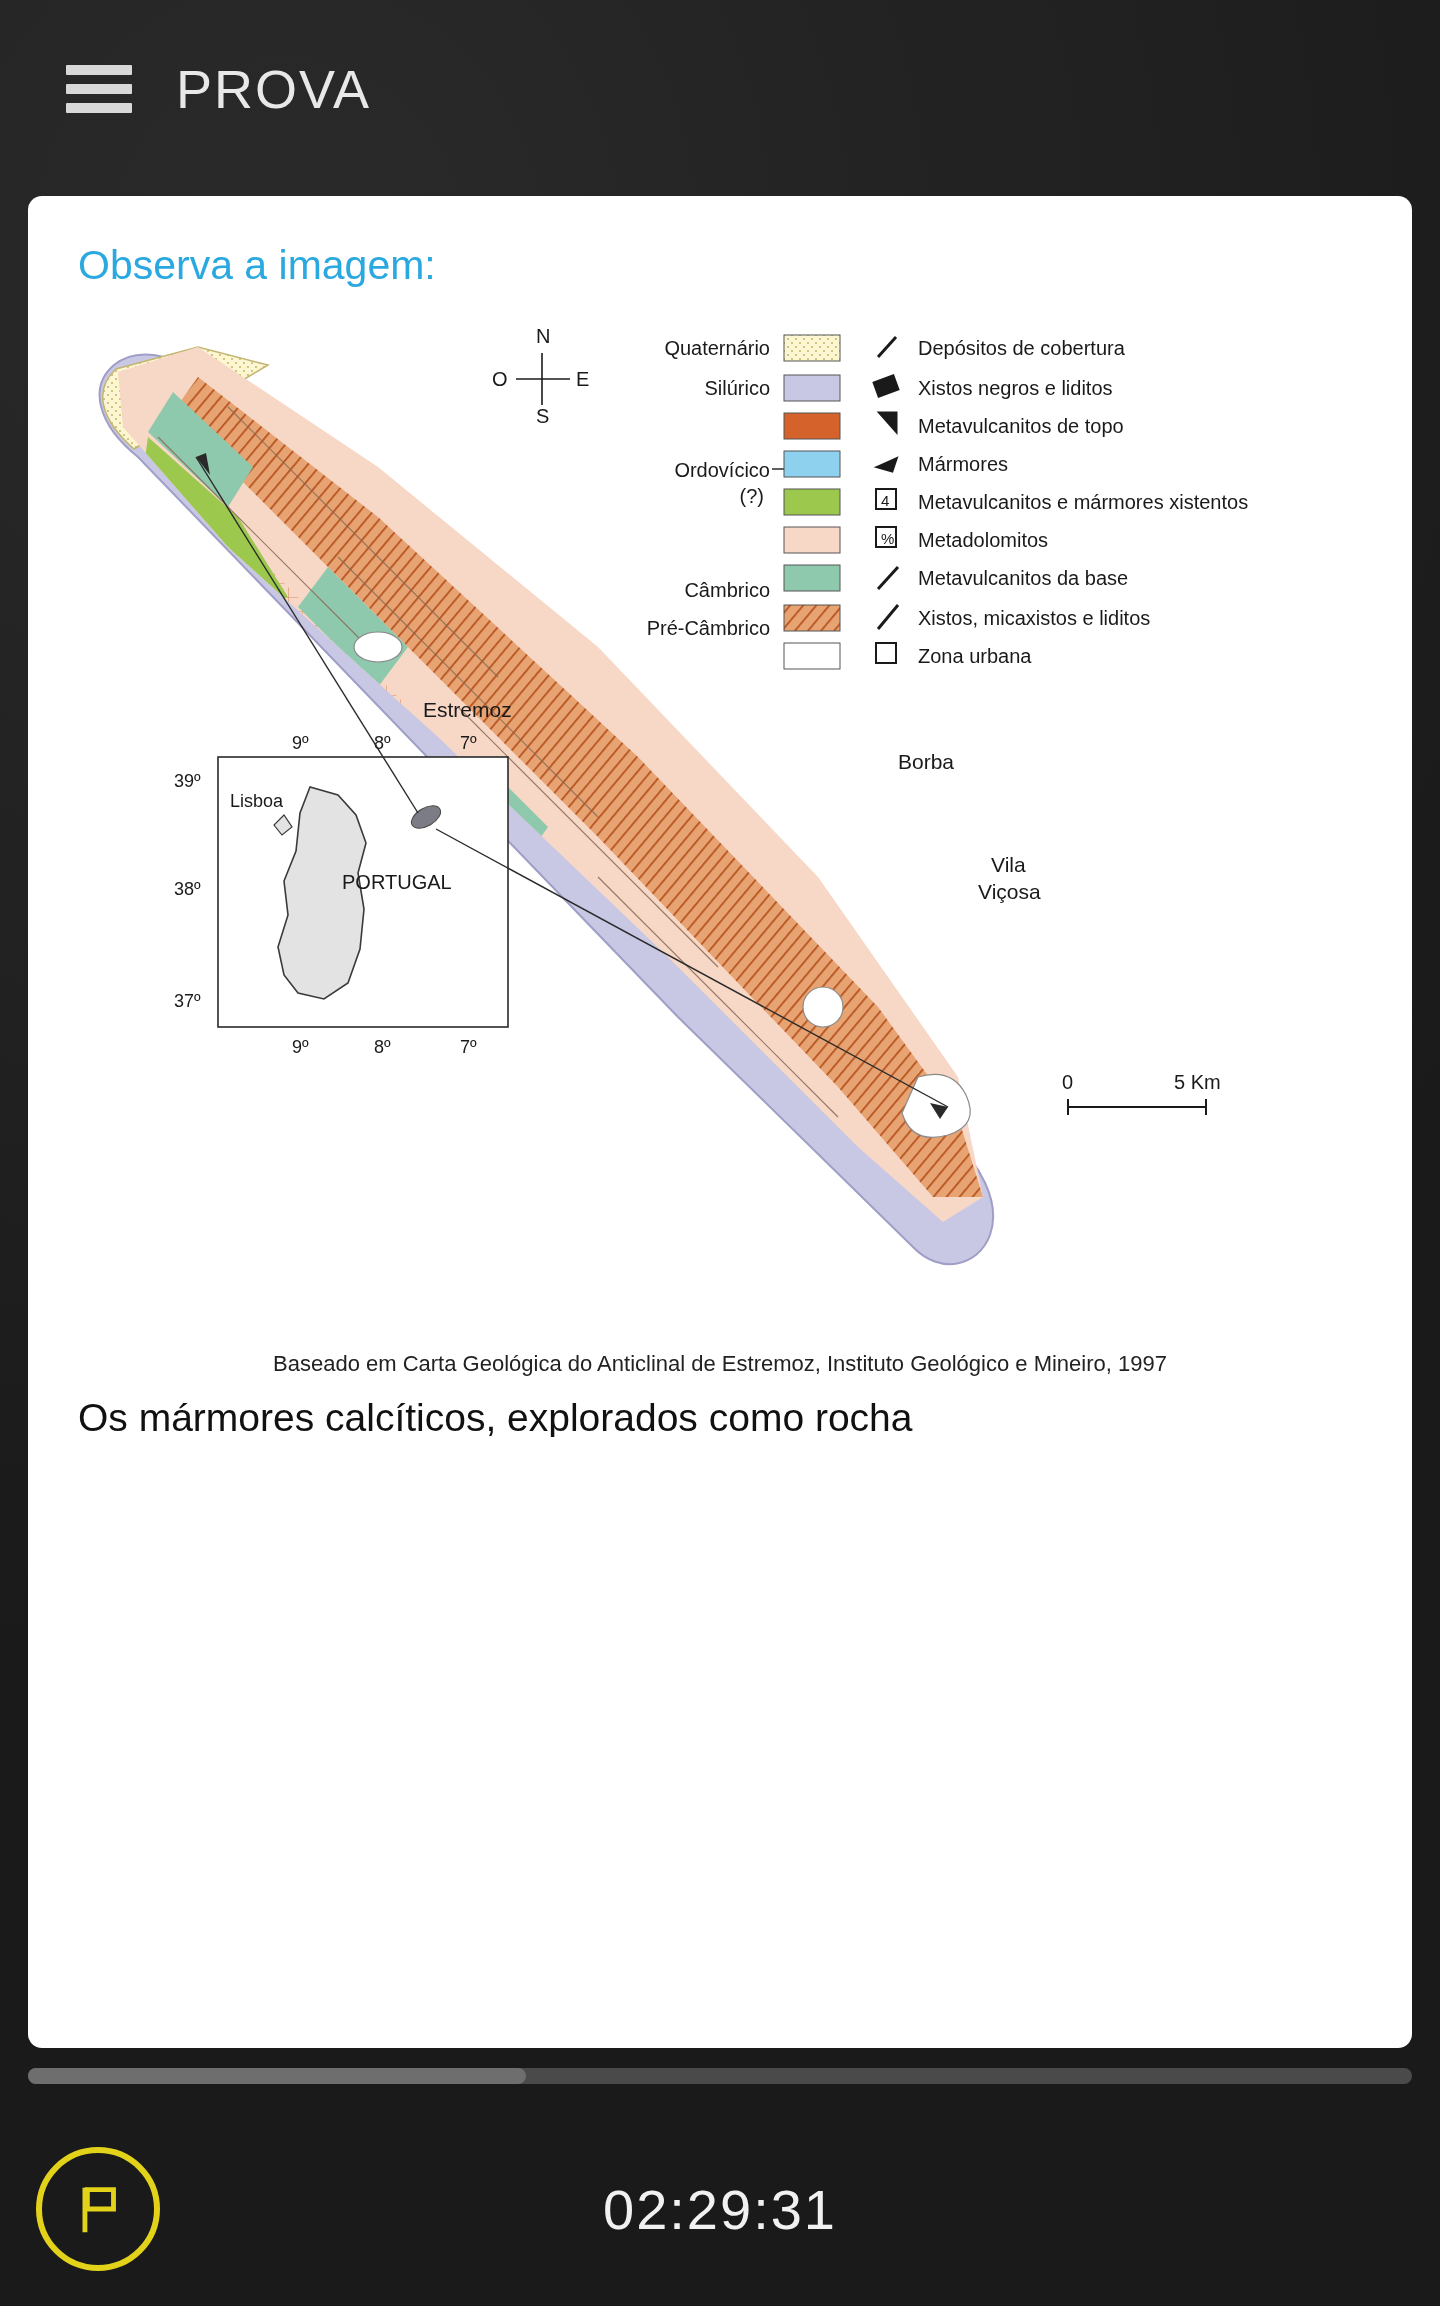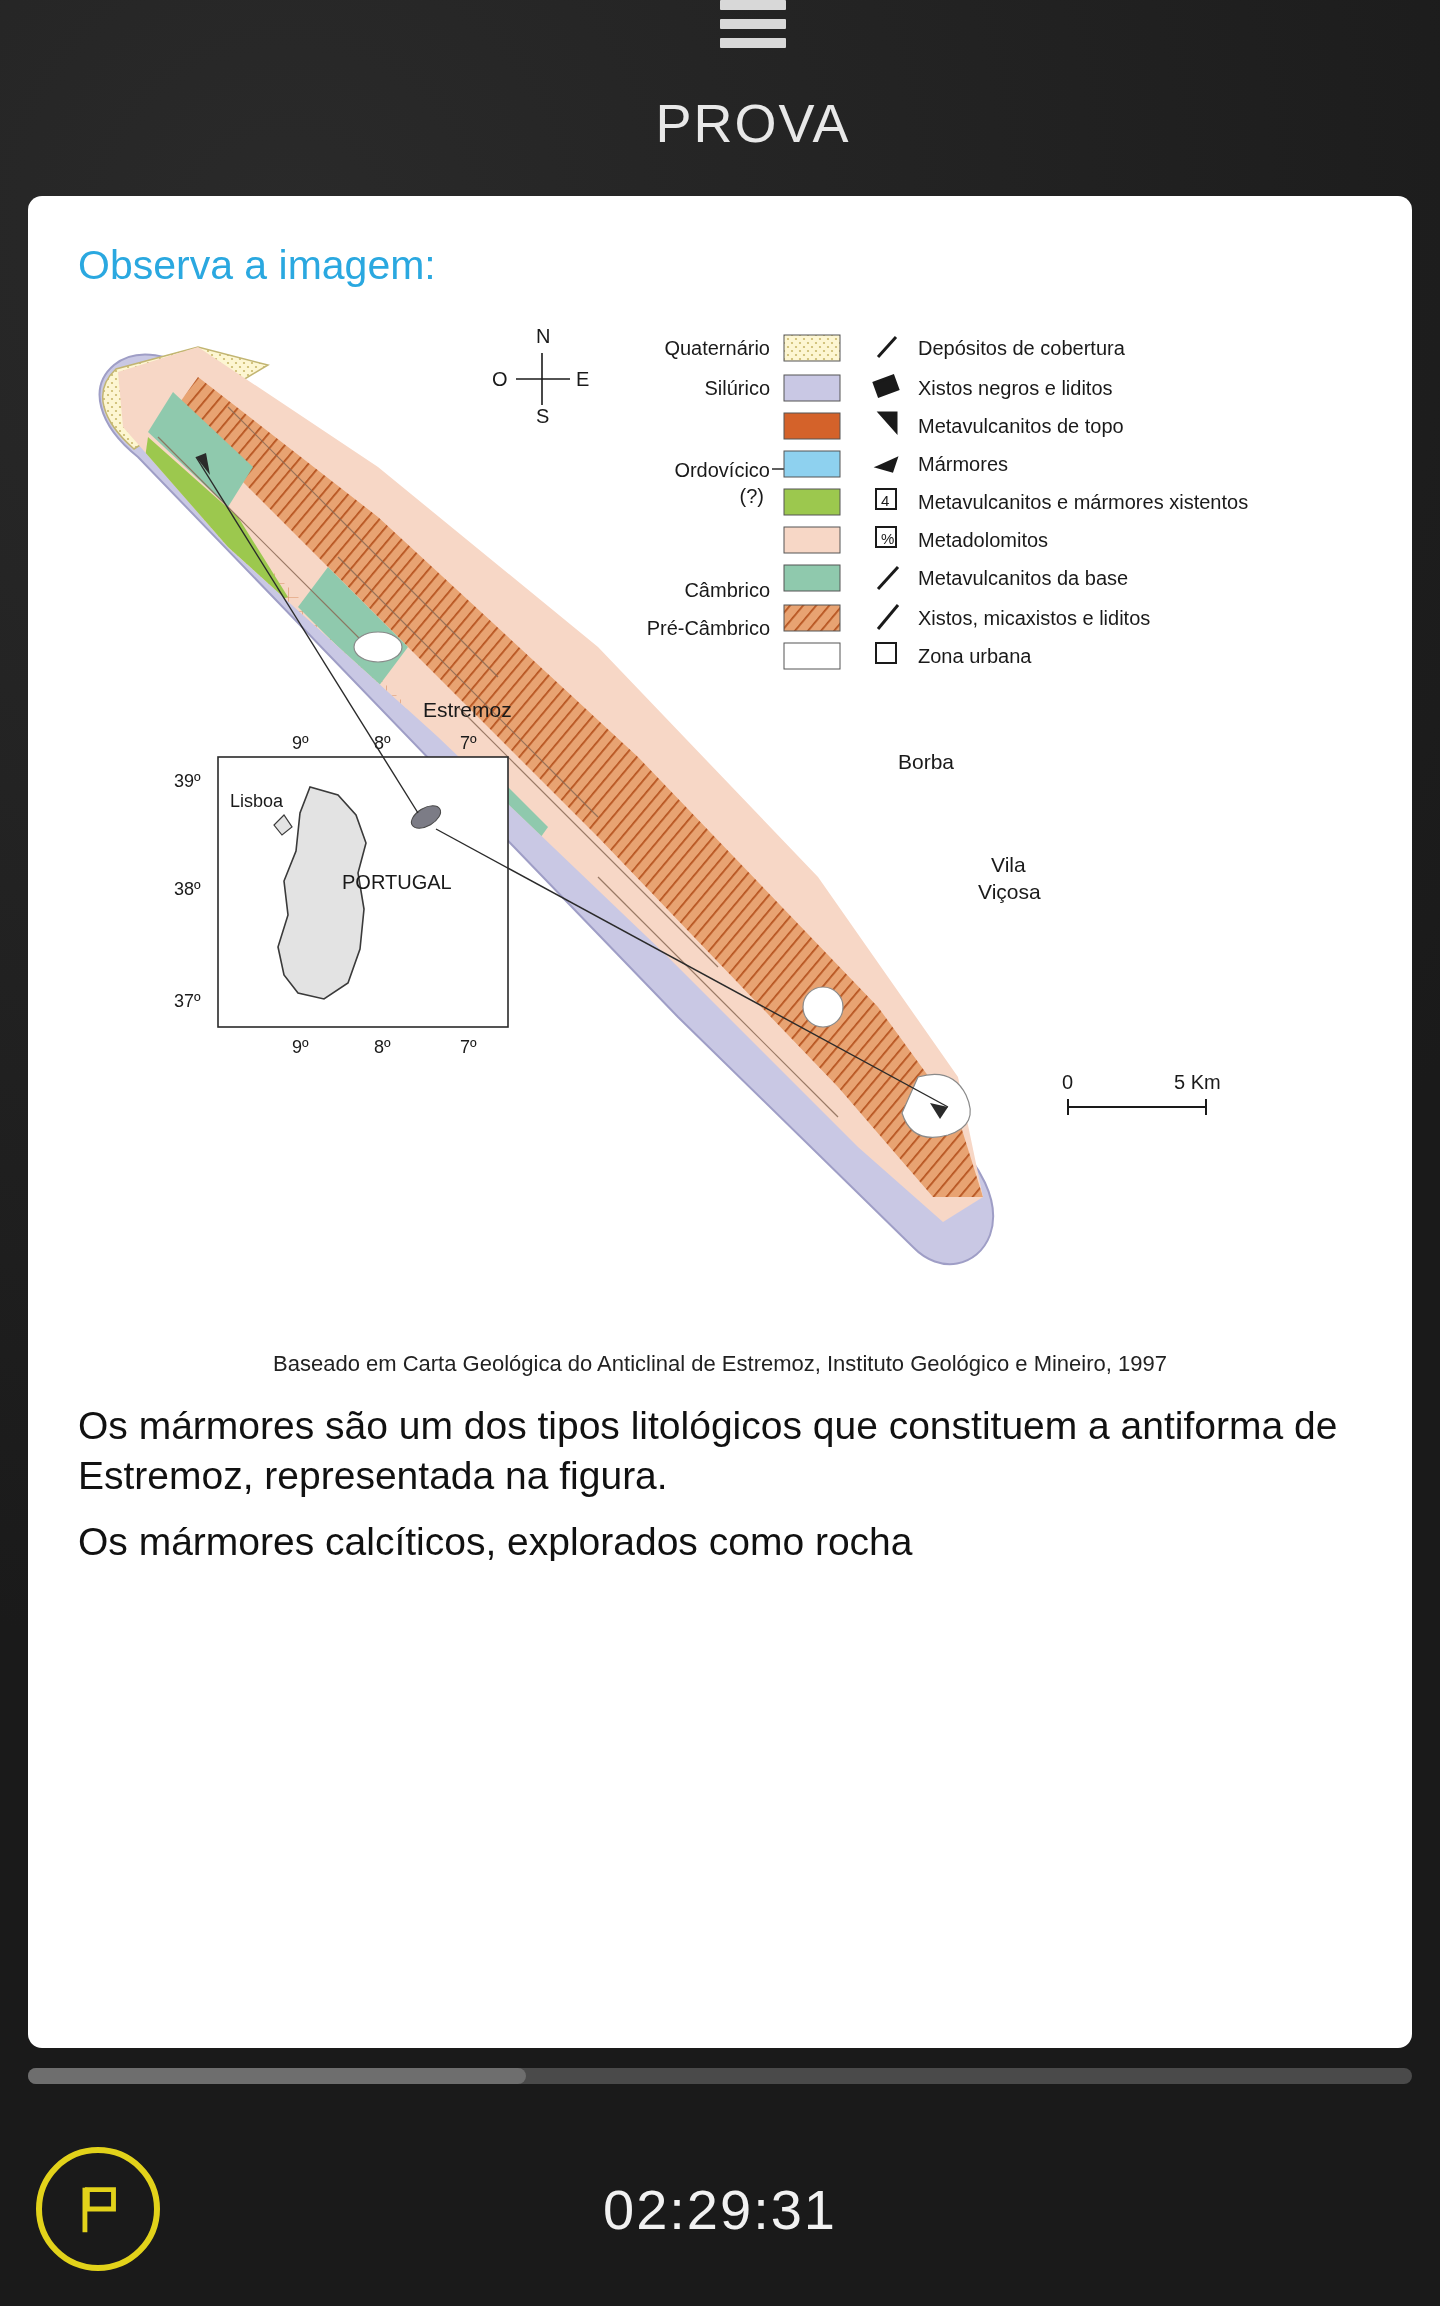--- a/index.html
+++ b/index.html
@@ -17,21 +17,20 @@
       #191919;
   }
 
   
   .topbar {
     height: 178px;
     display: flex;
     align-items: center;
     padding-left: 66px;
     gap: 44px;
-    flex-direction: column;
   }
   .hamburger {
     width: 66px;
     height: 48px;
     display: flex;
     flex-direction: column;
     justify-content: space-between;
     cursor: pointer;
   }
   .hamburger span {
@@ -361,21 +360,20 @@
           <text x="840" y="268">Metavulcanitos da base</text>
           <text x="840" y="308">Xistos, micaxistos e liditos</text>
           <text x="840" y="346">Zona urbana</text>
         </g>
       </svg>
     </div>
 
     <div class="fig-caption">Baseado em Carta Geológica do Anticlinal de Estremoz, Instituto Geológico e Mineiro, 1997</div>
 
 
-    <div class="body-text">Os mármores são um dos tipos litológicos que constituem a antiforma de Estremoz, representada na figura.</div>
 
     <div class="body-text clipped">Os mármores calcíticos, explorados como rocha</div>
 
     <div class="scroll-chevron"></div>
   </div>
 </div>
 
 <div class="scrollbar">
   <div class="thumb"></div>
 </div>

